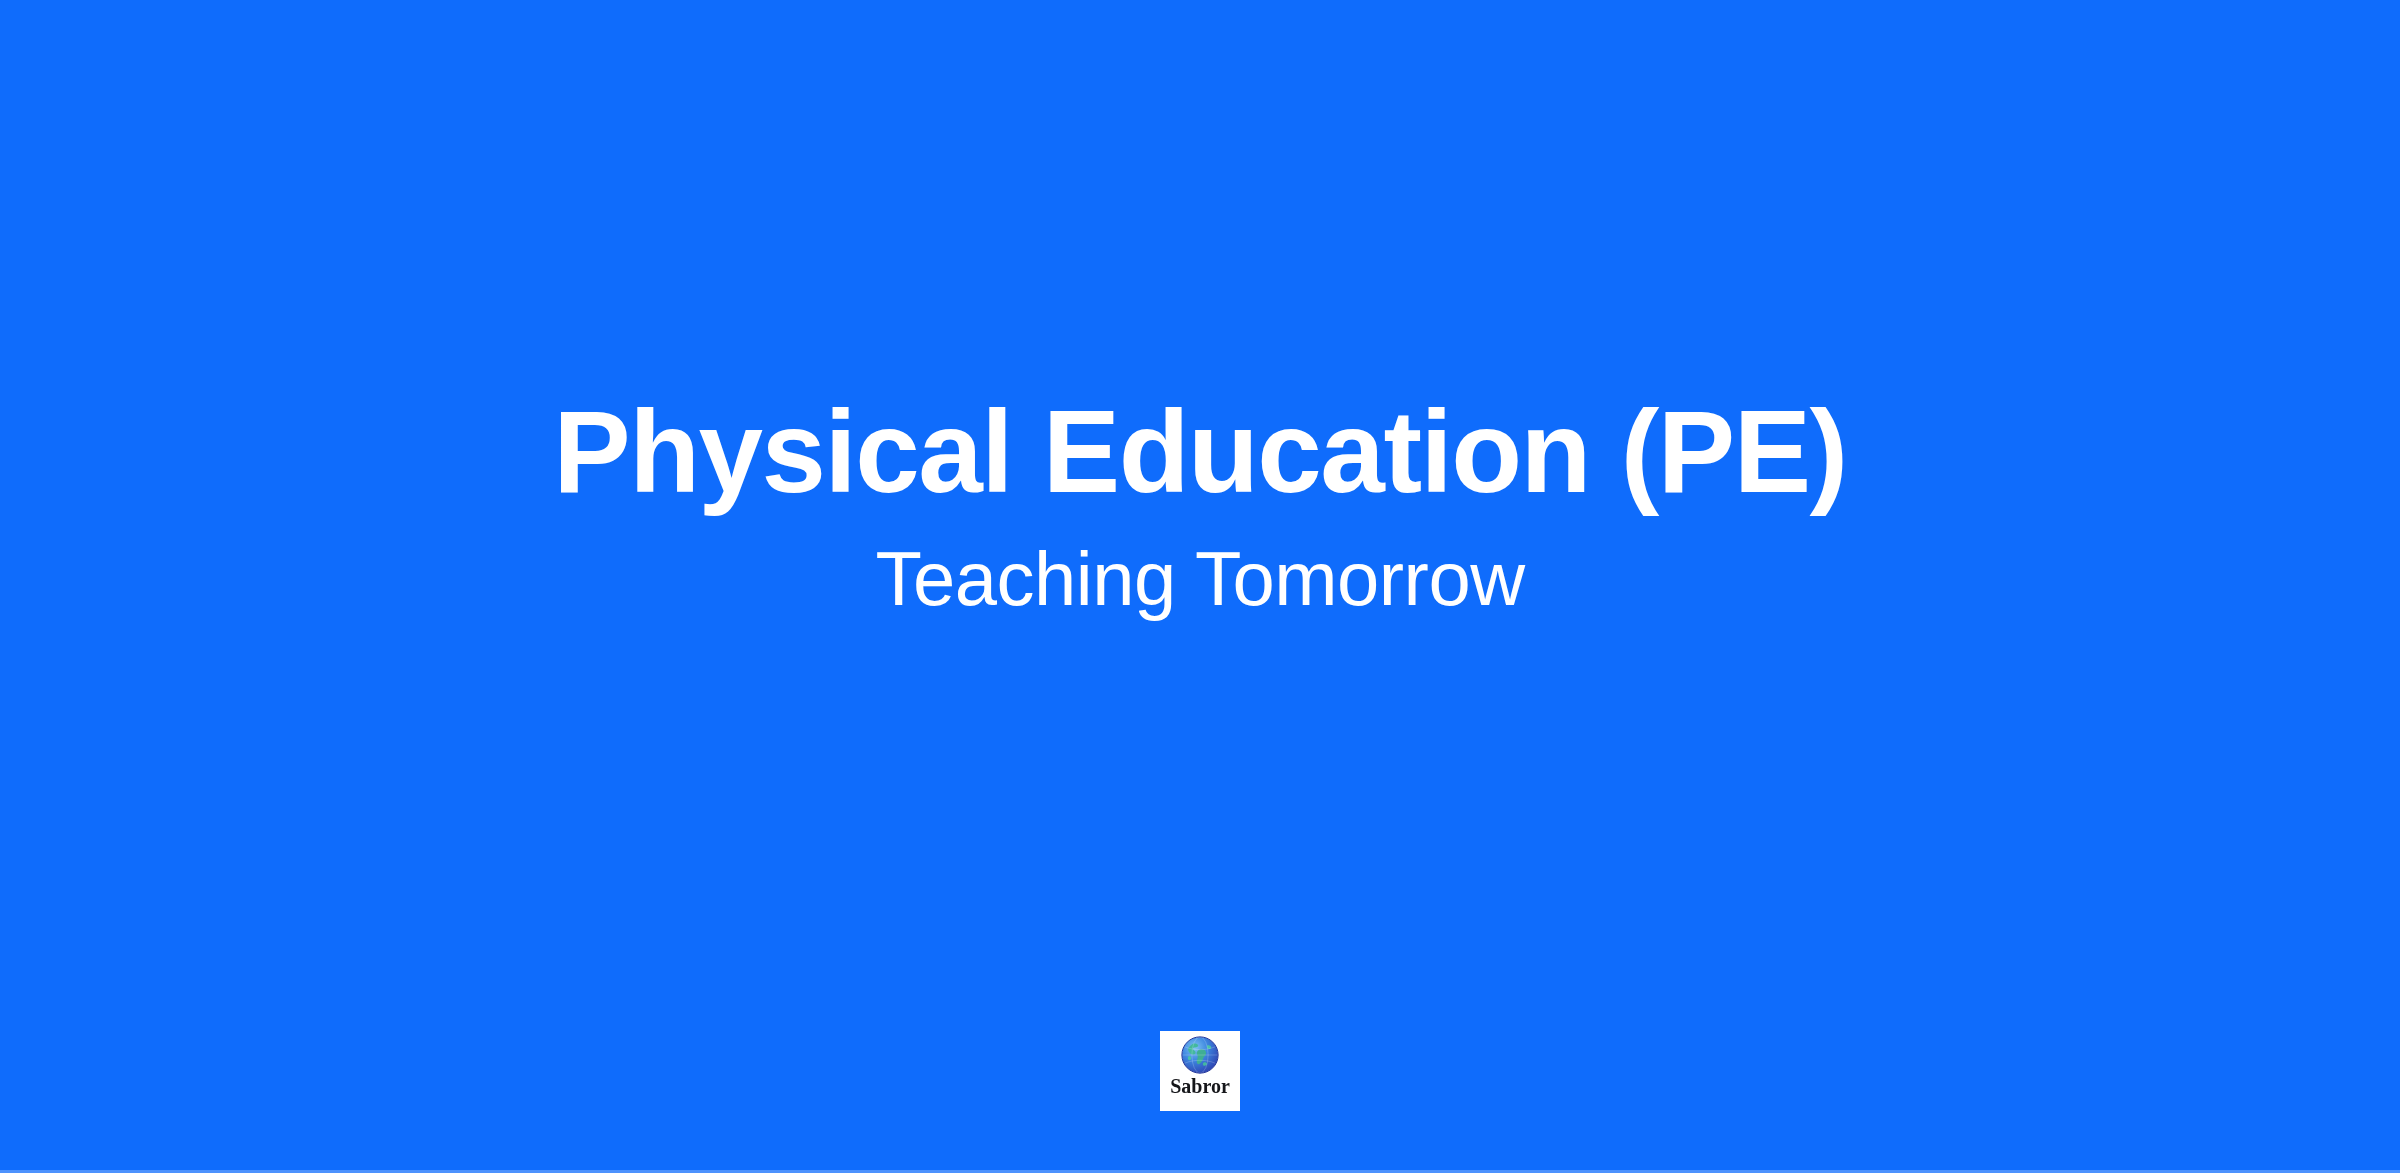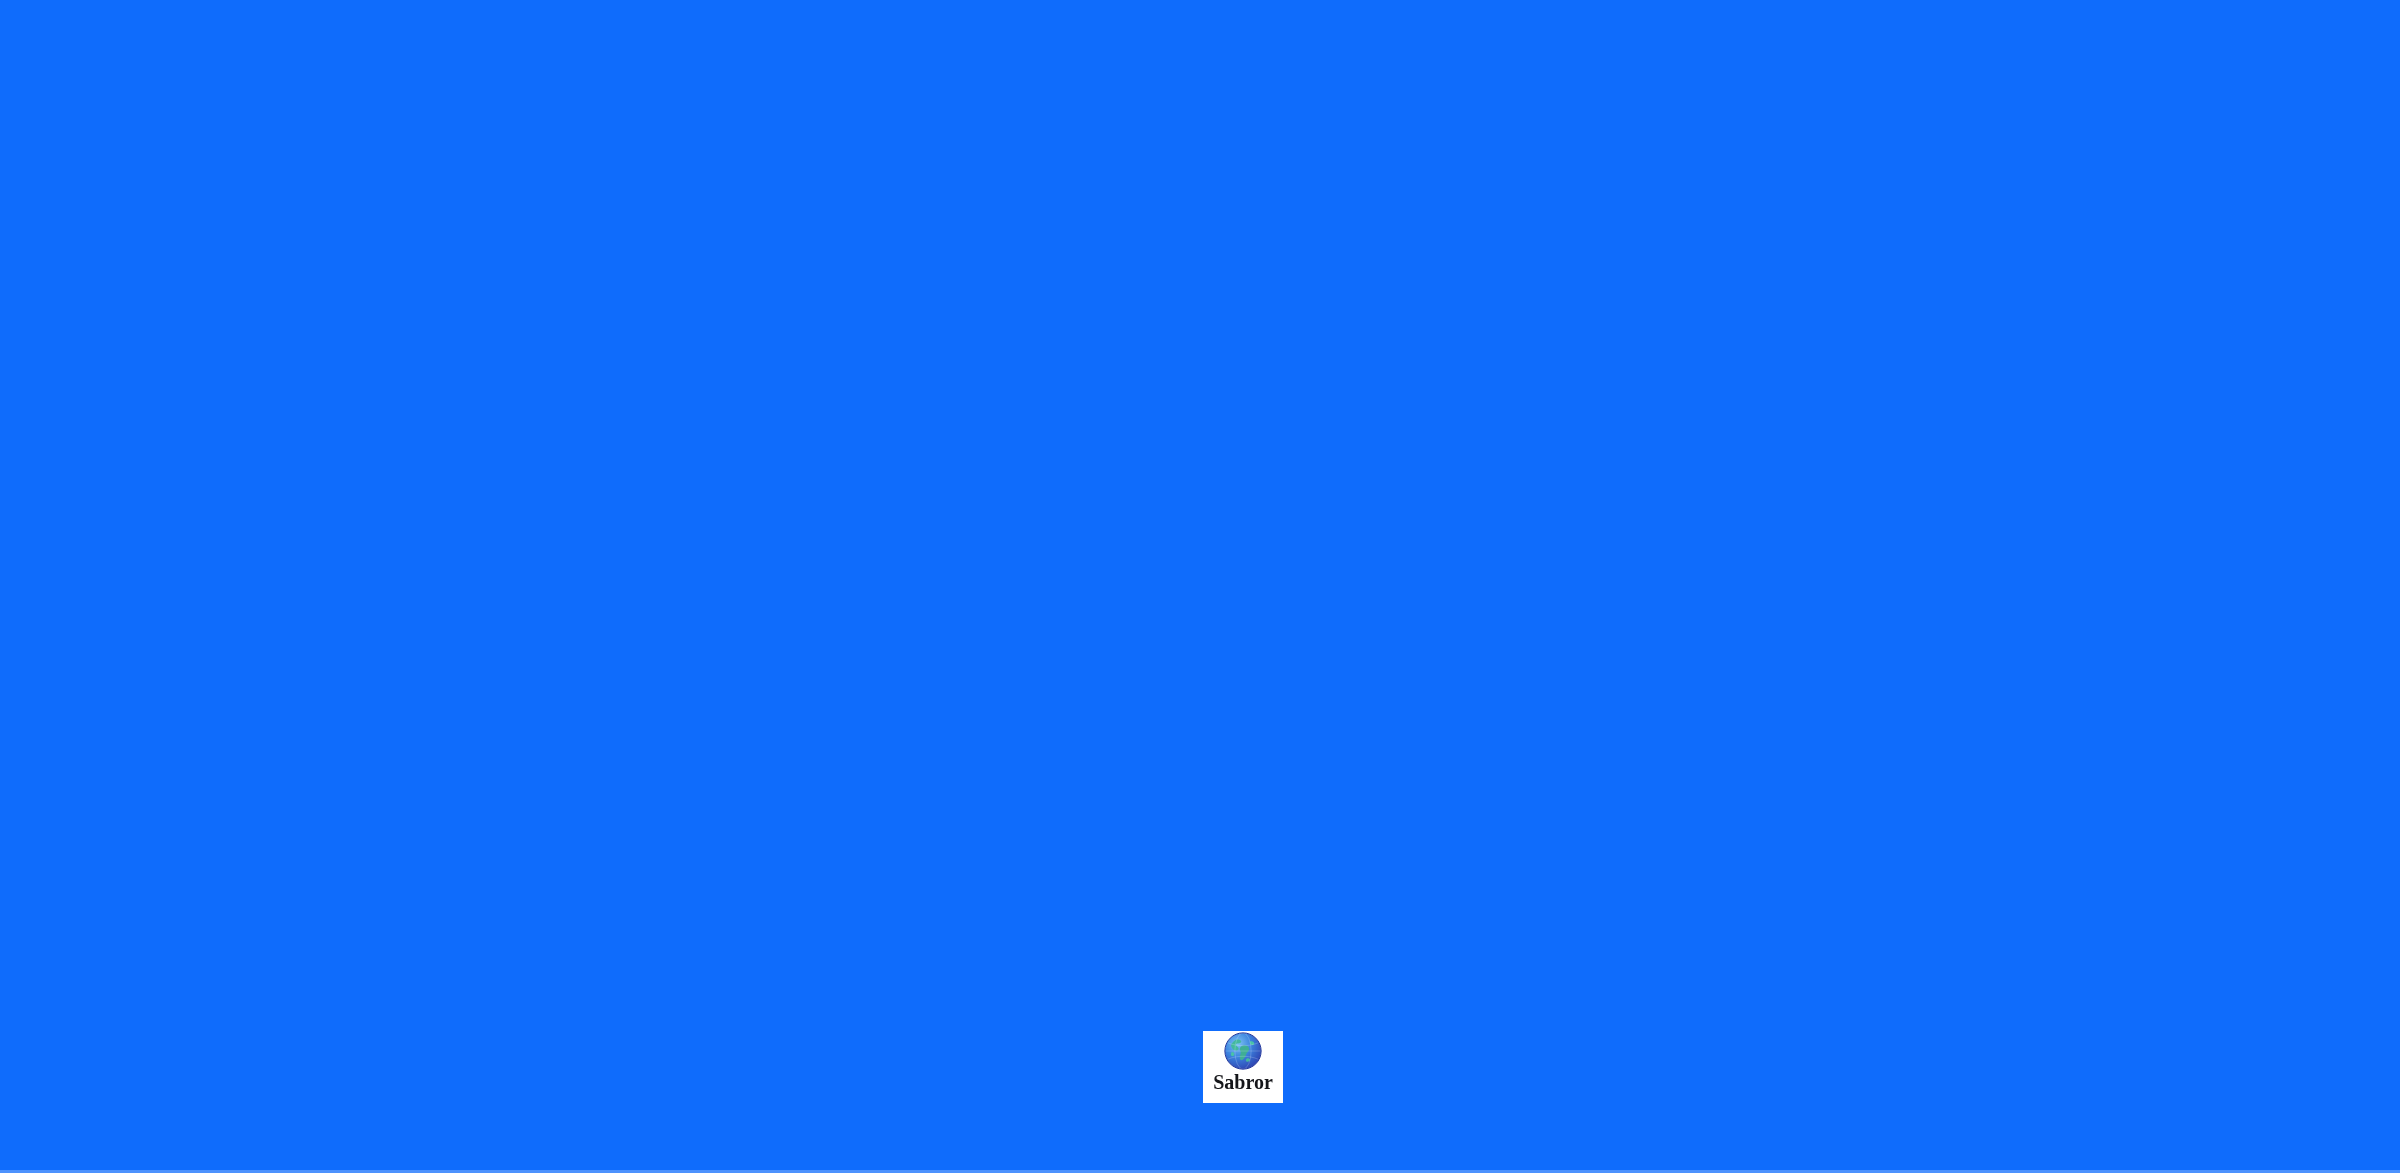--- a/index.html
+++ b/index.html
@@ -57,29 +57,28 @@
     white-space:nowrap;
   }
 
   
   .logo-wrap {
     position:absolute;
     left:50%;
     transform:translateX(-50%);
     top:1031px;
     width:80px;
-    height:72px;
+    height:80px;
     background:#ffffff;
     display:flex;
     flex-direction:column;
     align-items:center;
     justify-content:center;
     padding:5px 4px 16px;
     overflow:hidden;
-    margin-left:43px;
   }
 
   .logo-globe {
     width:40px;
     height:40px;
     flex:0 0 auto;
     display:block;
     margin-bottom:1px;
   }
 
@@ -101,20 +100,24 @@
     bottom:0;
     height:3px;
     background:#4d92fd;
   }
 </style>
 </head>
 <body>
 
 <div class="slide" style="background: rgb(15, 108, 252);">
 
+  <div class="title-block">
+    <h1 class="slide-title" style="color: rgb(255, 255, 255);">Physical Education (PE)</h1>
+    <h2 class="slide-subtitle" style="color: rgb(255, 255, 255);">Teaching Tomorrow</h2>
+  </div>
 
   <div class="logo-wrap" style="background: rgb(255, 255, 255);">
     <svg class="logo-globe" viewBox="0 0 64 64" aria-hidden="true">
       <defs>
         <radialGradient id="oceanGrad" cx="35%" cy="30%" r="78%">
           <stop offset="0%" stop-color="#7fc4f2"></stop>
           <stop offset="45%" stop-color="#3d86e0"></stop>
           <stop offset="100%" stop-color="#2d3fae"></stop>
         </radialGradient>
       </defs>

